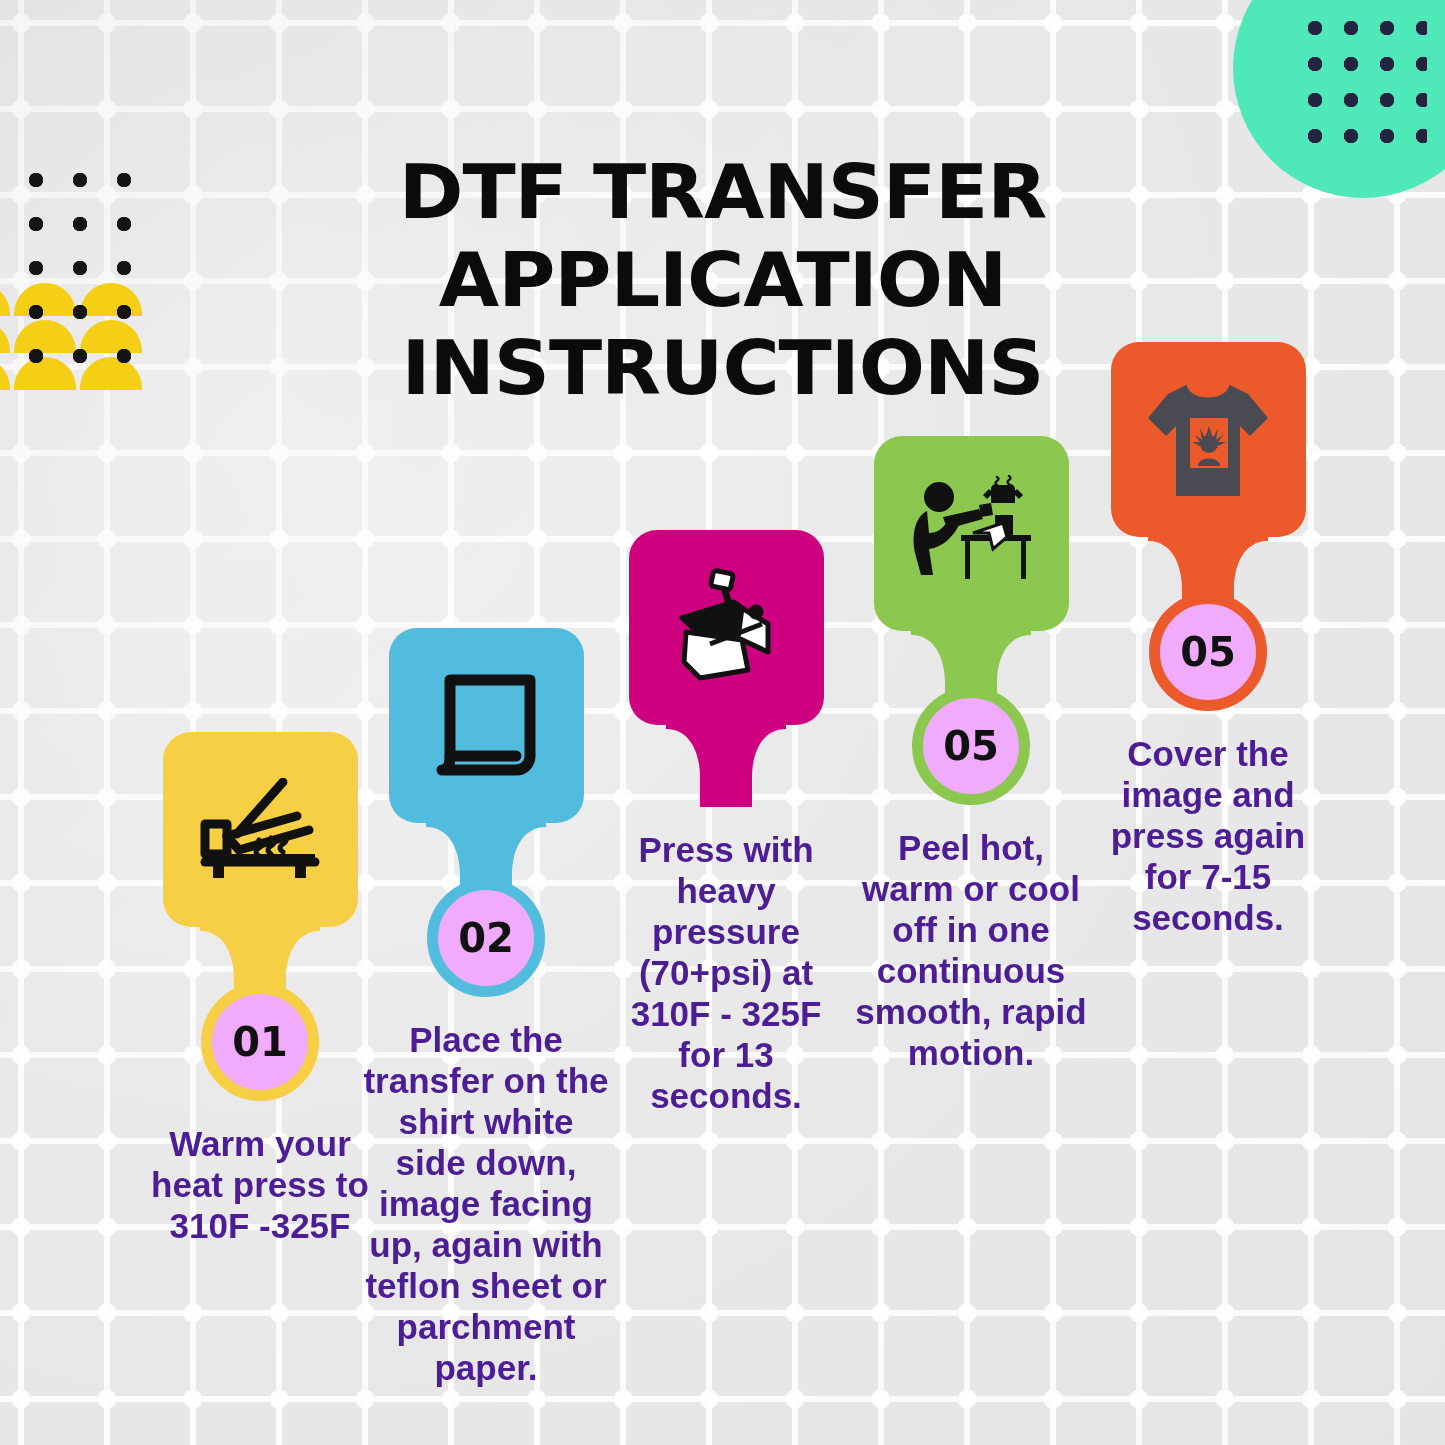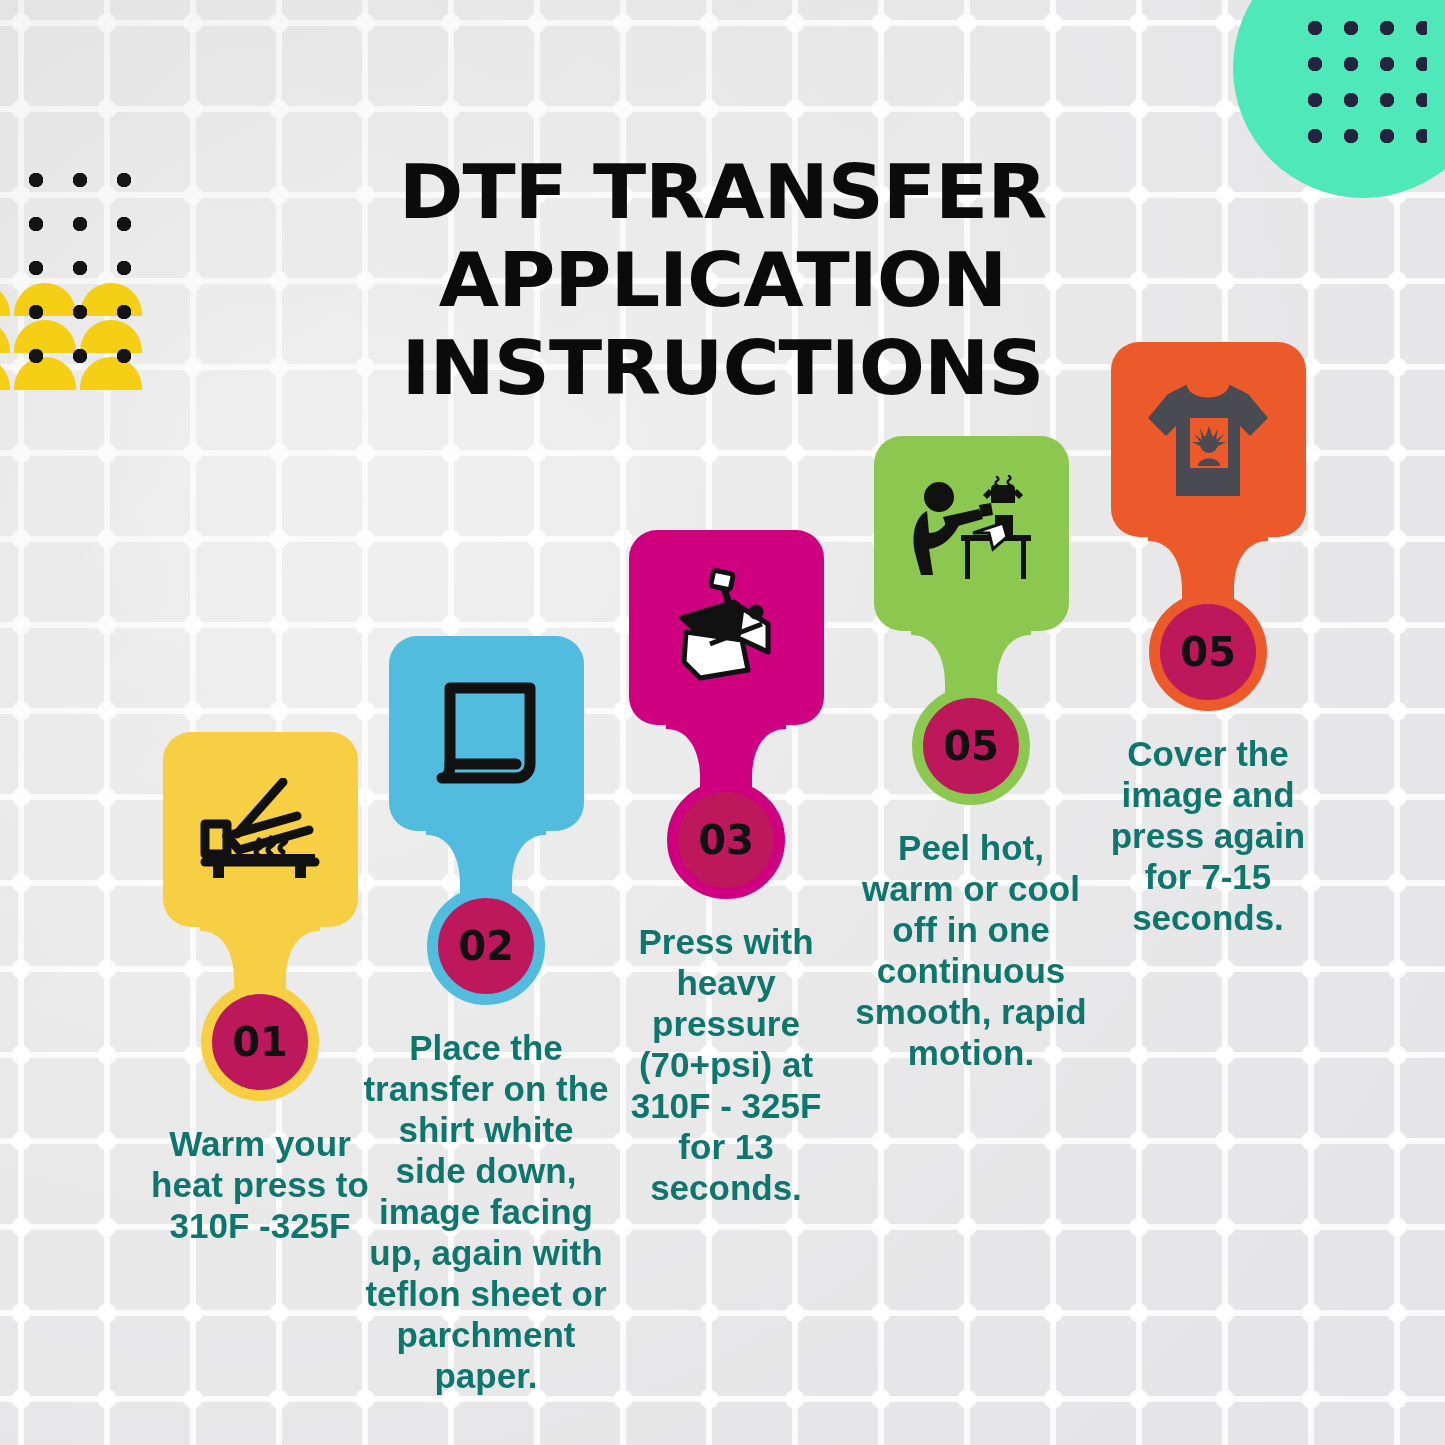--- a/index.html
+++ b/index.html
@@ -115,42 +115,42 @@
     width:120px; height:84px;
     position:relative;
     margin-top:-2px;
     z-index:1;
   }
 
   .ring{
     width:118px; height:118px;
     border-radius:50%;
     border:11px solid currentColor;
-    background:#be185d;
+    background:#f0abfc;
     display:flex; align-items:center; justify-content:center;
     margin-top:-26px;
     position:relative;
     z-index:3;
   }
   .ring span{
     font-family:"DejaVu Sans", sans-serif;
     font-weight:700;
     font-size:40px;
     color:#111;
     letter-spacing:0px;
   }
 
   .caption{
     margin-top:22px;
     text-align:center;
     font-family:"Liberation Sans", sans-serif;
     font-weight:700;
     font-size:35px;
     line-height:41px;
-    color:#0f766e;
+    color:#4c1d95;
     width:246px;
   }
 </style>
 </head>
 <body>
 
 <div id="bg-base" class="deco"></div>
 <div id="bg-grid" class="deco"></div>
 <div id="bg-diamonds" class="deco"></div>
 <div id="bg-vignette" class="deco"></div>
@@ -206,21 +206,21 @@
       <svg width="120" height="84" viewBox="0 0 120 84" preserveAspectRatio="none">
         <path d="M0 0 H120 V6 C96 6 86 30 86 54 V84 H34 V54 C34 30 24 6 0 6 Z" fill="#F7CF44"></path>
       </svg>
     </div>
     <div class="ring" style="color: rgb(247, 207, 68);">
       <span>01</span>
     </div>
     <div class="caption">Warm your heat press to 310F -325F</div>
   </div>
 
-  <div class="step" id="step-2" style="left:368px; top:628px;margin-top:8px;">
+  <div class="step" id="step-2" style="left:368px; top:628px;">
     <div class="card" style="background: rgb(82, 188, 223);">
       <span>
         <svg width="112" height="112" viewBox="0 0 112 112">
           <path d="M20 10 H100 V86 C100 94 94 100 86 100 H12 C18 100 20 94 20 86 Z" fill="none" stroke="#111" stroke-width="11" stroke-linejoin="round"></path>
           <path d="M20 86 H86" fill="none" stroke="#111" stroke-width="11" stroke-linecap="round"></path>
         </svg>
       </span>
     </div>
     <div class="neck" style="color: rgb(82, 188, 223);">
       <svg width="120" height="84" viewBox="0 0 120 84" preserveAspectRatio="none">
@@ -246,23 +246,20 @@
             <path d="M46 78 L98 58" fill="none" stroke-width="5"></path>
             <circle cx="92" cy="46" r="5" fill="#111"></circle>
           </g>
         </svg>
       </span>
     </div>
     <div class="neck" style="color: rgb(206, 0, 128);">
       <svg width="120" height="84" viewBox="0 0 120 84" preserveAspectRatio="none">
         <path d="M0 0 H120 V6 C96 6 86 30 86 54 V84 H34 V54 C34 30 24 6 0 6 Z" fill="#CE0080"></path>
       </svg>
-    </div>
-    <div class="ring" style="color: rgb(206, 0, 128);">
-      <span>03</span>
     </div>
     <div class="caption">Press with heavy pressure (70+psi) at 310F - 325F for 13 seconds.</div>
   </div>
 
   <div class="step" id="step-4" style="left:853px; top:436px;">
     <div class="card" style="background: rgb(140, 199, 79);">
       <span>
         <svg width="136" height="118" viewBox="0 0 136 118">
           <g fill="#111">
             <circle cx="36" cy="22" r="15"></circle>

